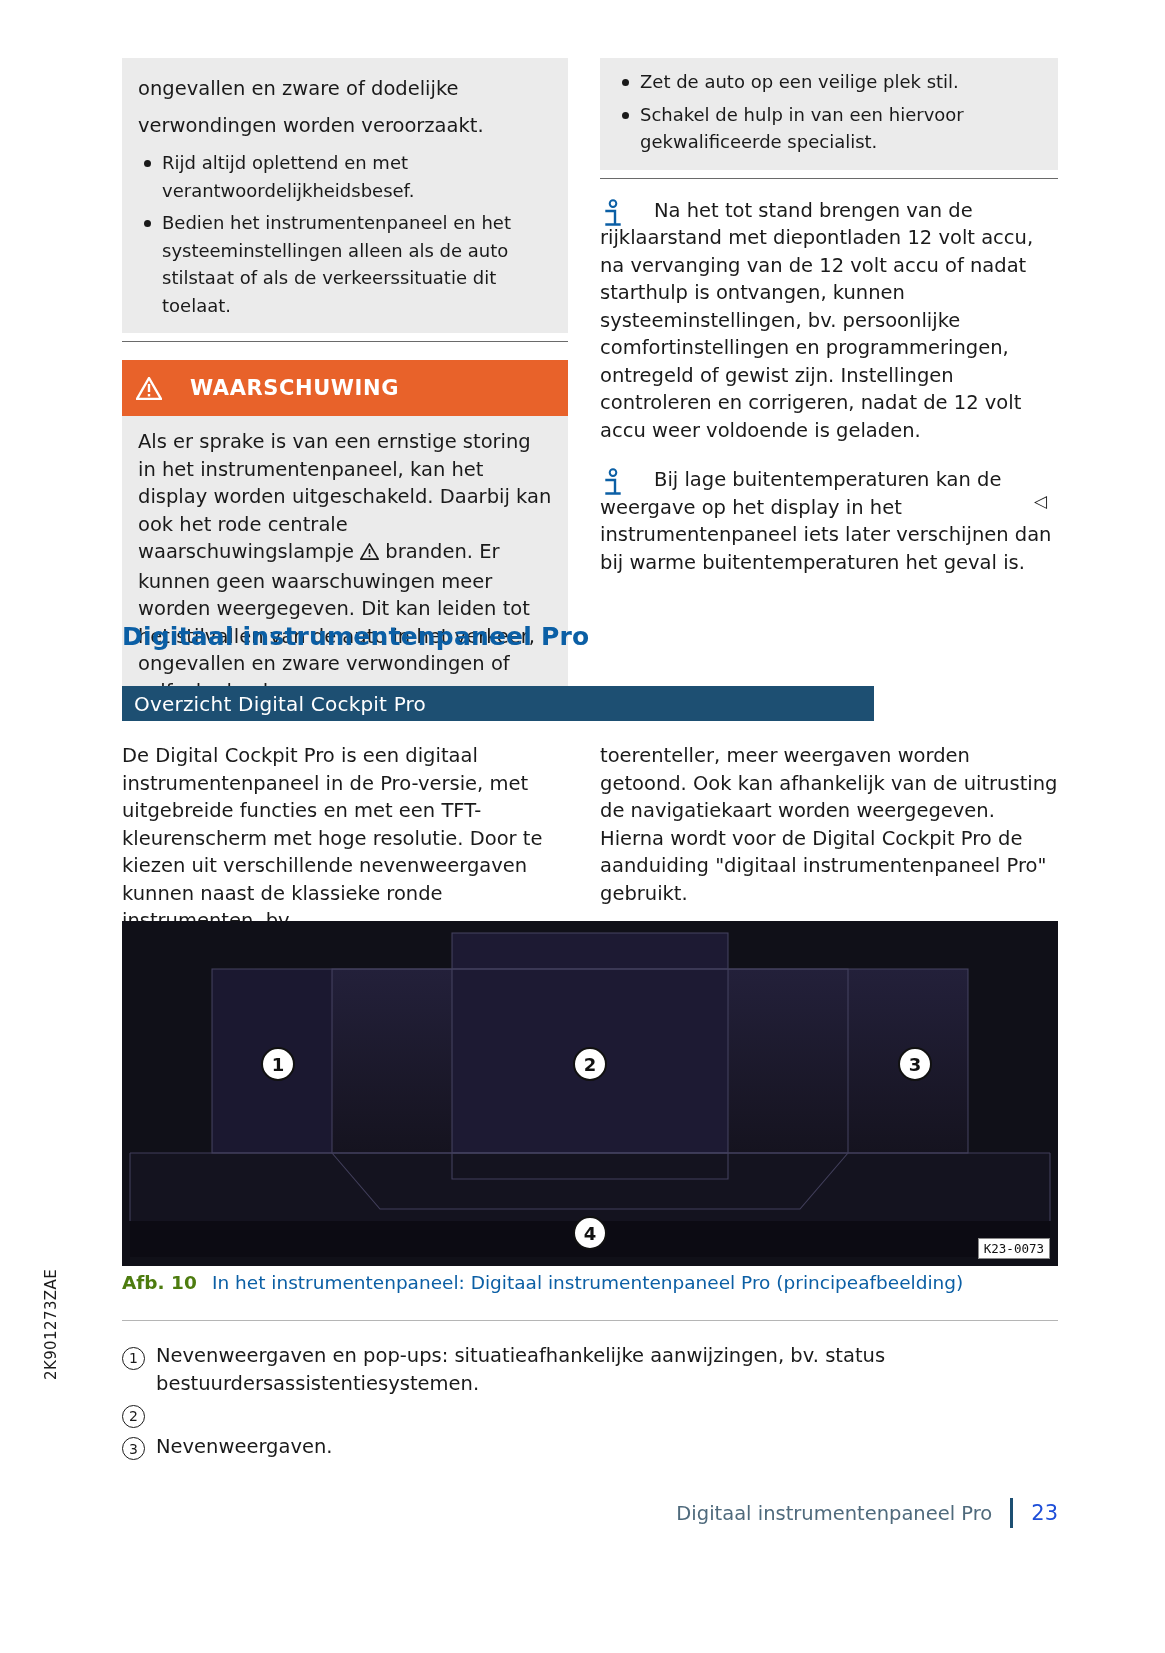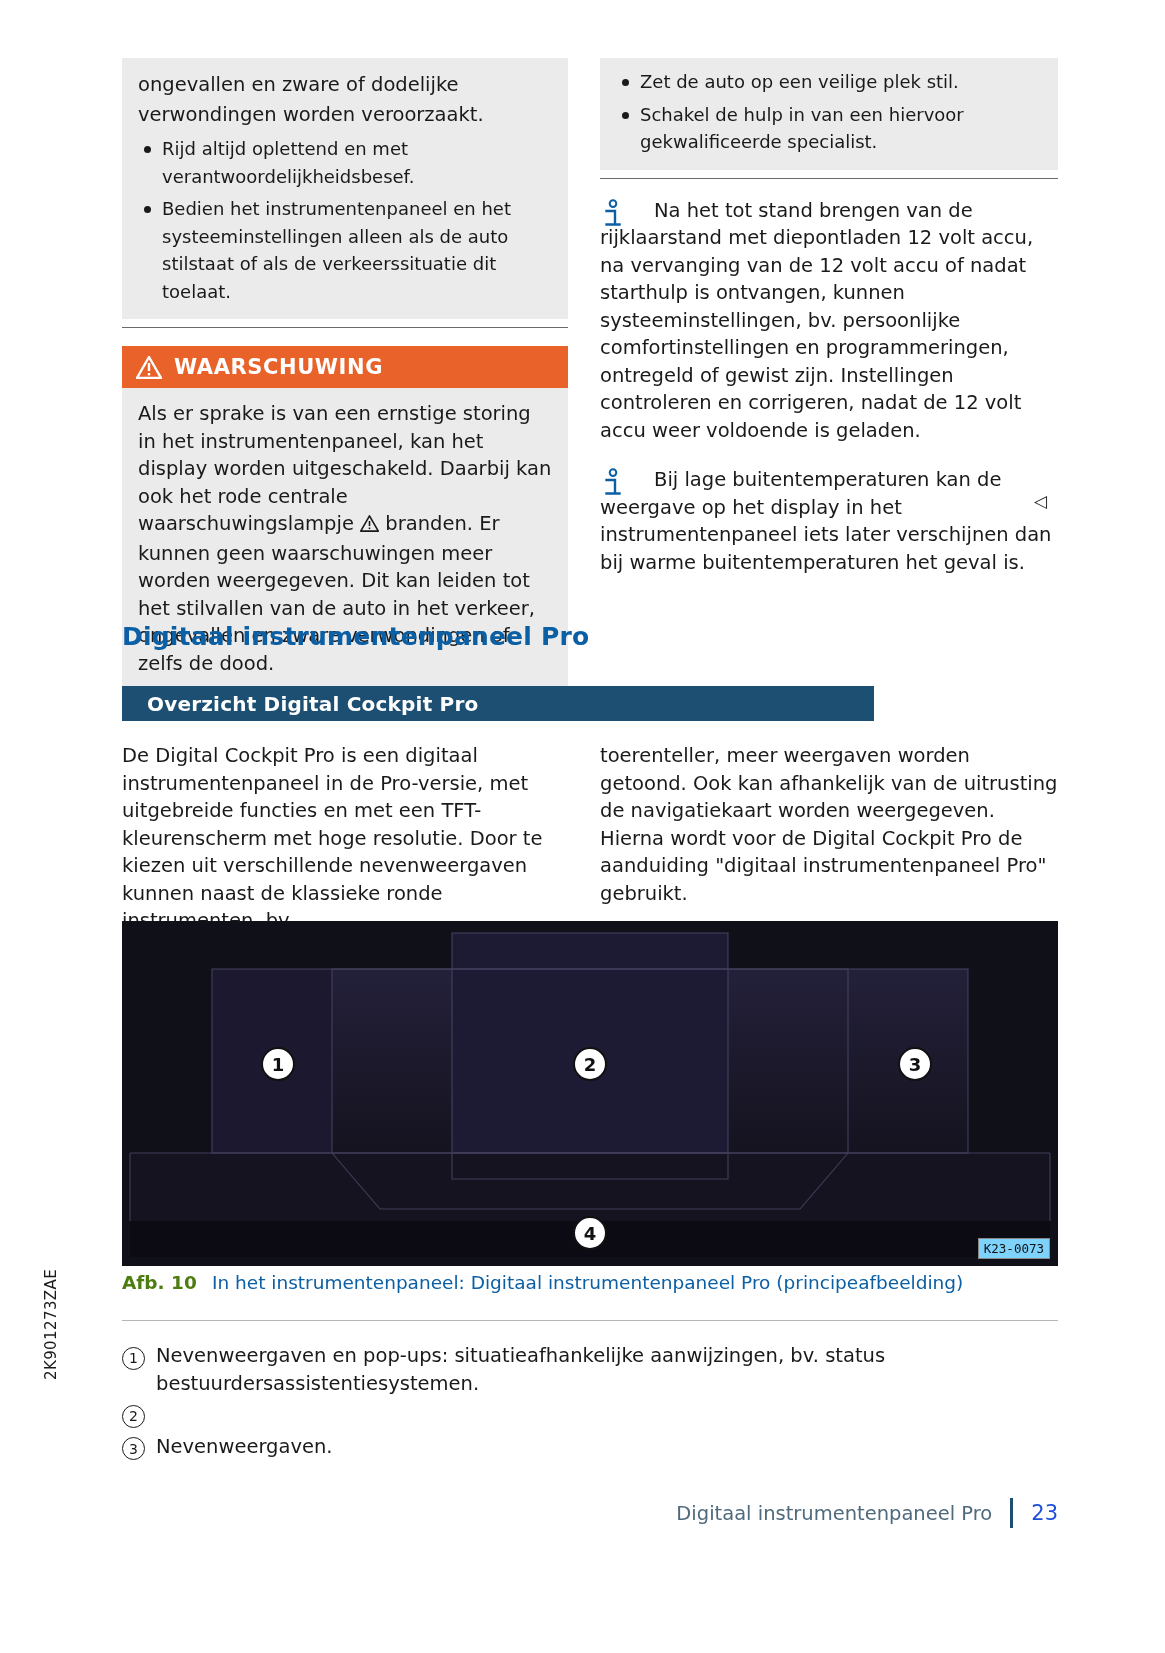--- a/index.html
+++ b/index.html
@@ -53,21 +53,21 @@
     background: #ebebeb;
     padding: 12px 16px 14px 16px;
     box-sizing: border-box;
   }
   .grey-box p,
   .grey-box ul {
     margin: 0;
   }
   .body-text {
     font-size: 19.5px;
-    line-height: 30px;
+    line-height: 37px;
   }
   ul.bullets {
     list-style: none;
     margin: 0;
     padding: 0;
   }
   ul.bullets li {
     position: relative;
     padding-left: 24px;
     font-size: 18px;
@@ -90,22 +90,22 @@
     border-top: 1px solid #6a6a6a;
     margin: 0;
   }
 
   
   .warning-header {
     background: #e8622a;
     color: #ffffff;
     display: flex;
     align-items: center;
-    gap: 12px;
-    padding: 9px 14px;
+    gap: 28px;
+    padding: 16px 14px;
     box-sizing: border-box;
   }
   .warning-header .wtext {
     font-size: 21px;
     font-weight: bold;
     letter-spacing: 0.6px;
     font-family: "DejaVu Sans", sans-serif;
   }
   .tri-icon {
     width: 26px;
@@ -156,24 +156,24 @@
   }
   .subsection-bar {
     position: absolute;
     left: 122px;
     top: 686px;
     width: 752px;
     height: 35px;
     background: #1d4f72;
     color: #ffffff;
     font-size: 20px;
-    font-weight: bold;
+    font-weight: normal;
     display: flex;
     align-items: center;
-    padding-left: 25px;
+    padding-left: 12px;
     box-sizing: border-box;
     letter-spacing: 0.2px;
   }
 
   .intro-left {
     position: absolute;
     left: 122px;
     top: 742px;
     width: 446px;
     font-size: 19.5px;
@@ -211,21 +211,21 @@
     justify-content: center;
     font-size: 18px;
     font-weight: bold;
     color: #111;
     box-sizing: border-box;
   }
   .fig-code {
     position: absolute;
     right: 8px;
     bottom: 7px;
-    background: #7dd3fc;
+    background: #ffffff;
     color: #111;
     font-size: 12.5px;
     font-family: "DejaVu Sans Mono", monospace;
     padding: 2px 5px;
     border: 1px solid #888;
   }
 
   .fig-caption {
     position: absolute;
     left: 122px;

